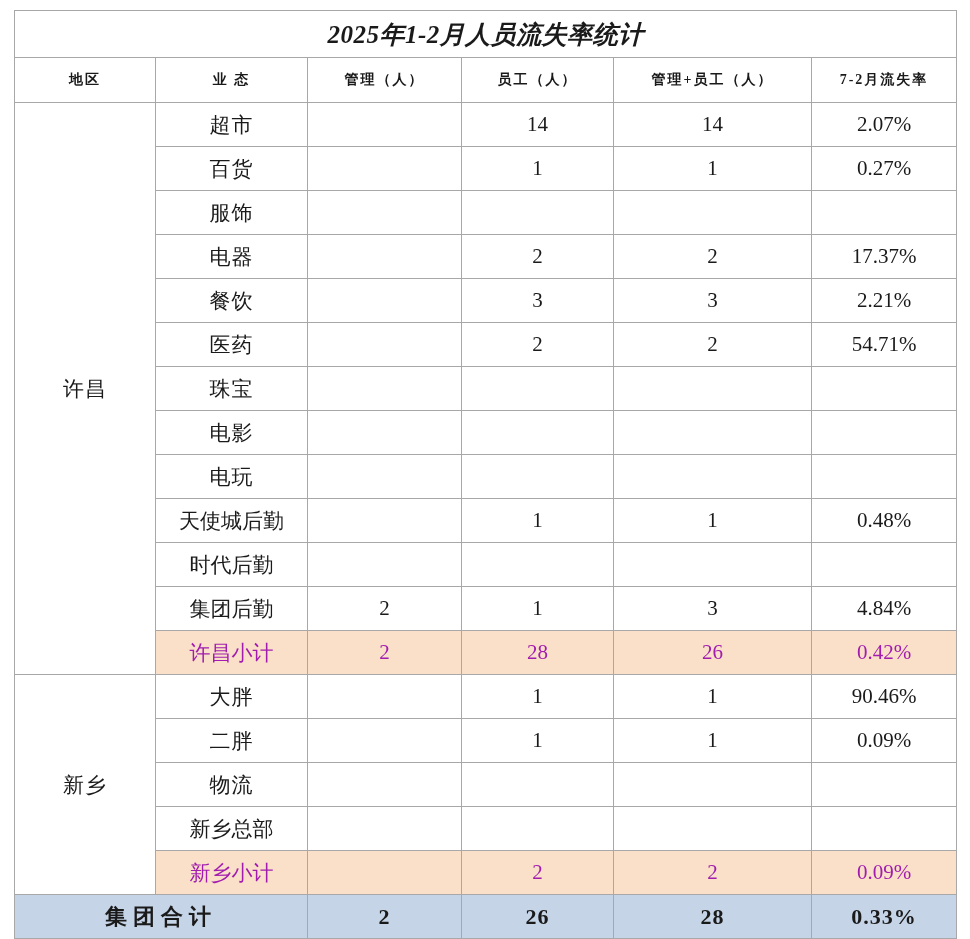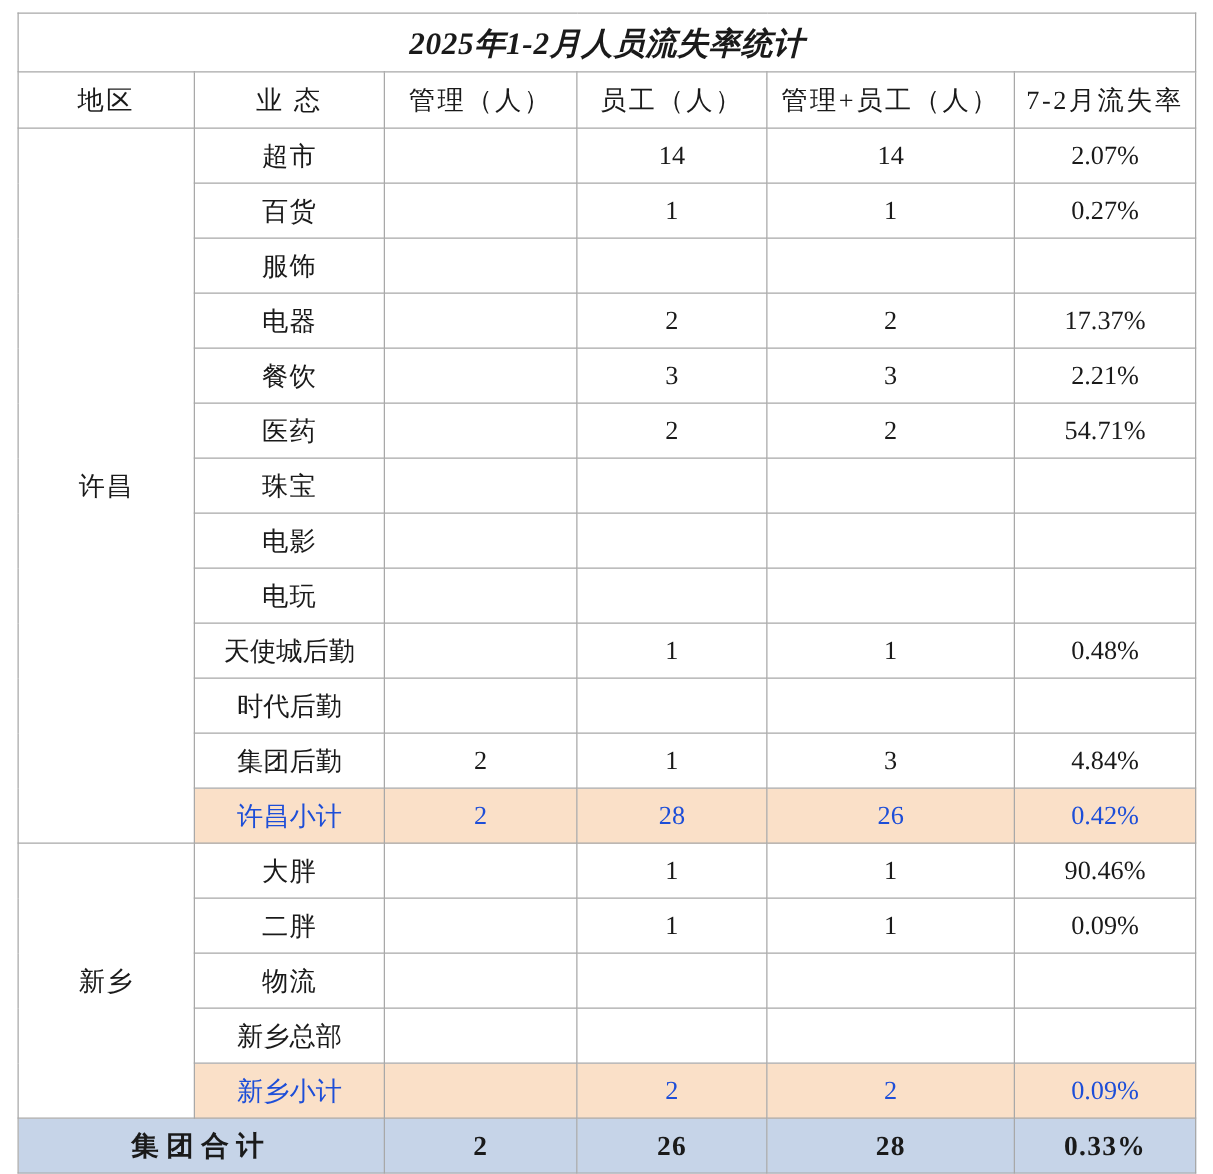--- a/index.html
+++ b/index.html
@@ -47,33 +47,33 @@
 
   tr.title-row td {
     height: 46px;
     font-size: 25px;
     font-weight: bold;
     letter-spacing: 0.5px;
     font-style: italic;
   }
   tr.header-row td {
     height: 44px;
-    font-size: 21px;
-    font-weight: normal;
+    font-size: 14px;
+    font-weight: bold;
     letter-spacing: 2px;
     margin-left: 31px;
   }
   td.region-cell {
     font-size: 21px;
     letter-spacing: 1px;
     font-family: Liberation Serif, serif;
   }
   tr.subtotal-row td {
     background: #fae0c8;
-    color: #1d4ed8;
+    color: #a21caf;
   }
   tr.total-row td {
     background: #c6d4e8;
     font-weight: bold;
     font-size: 22px;
     letter-spacing: 1px;
   }
   tr.total-row td.total-label {
     letter-spacing: 6px;
   }

